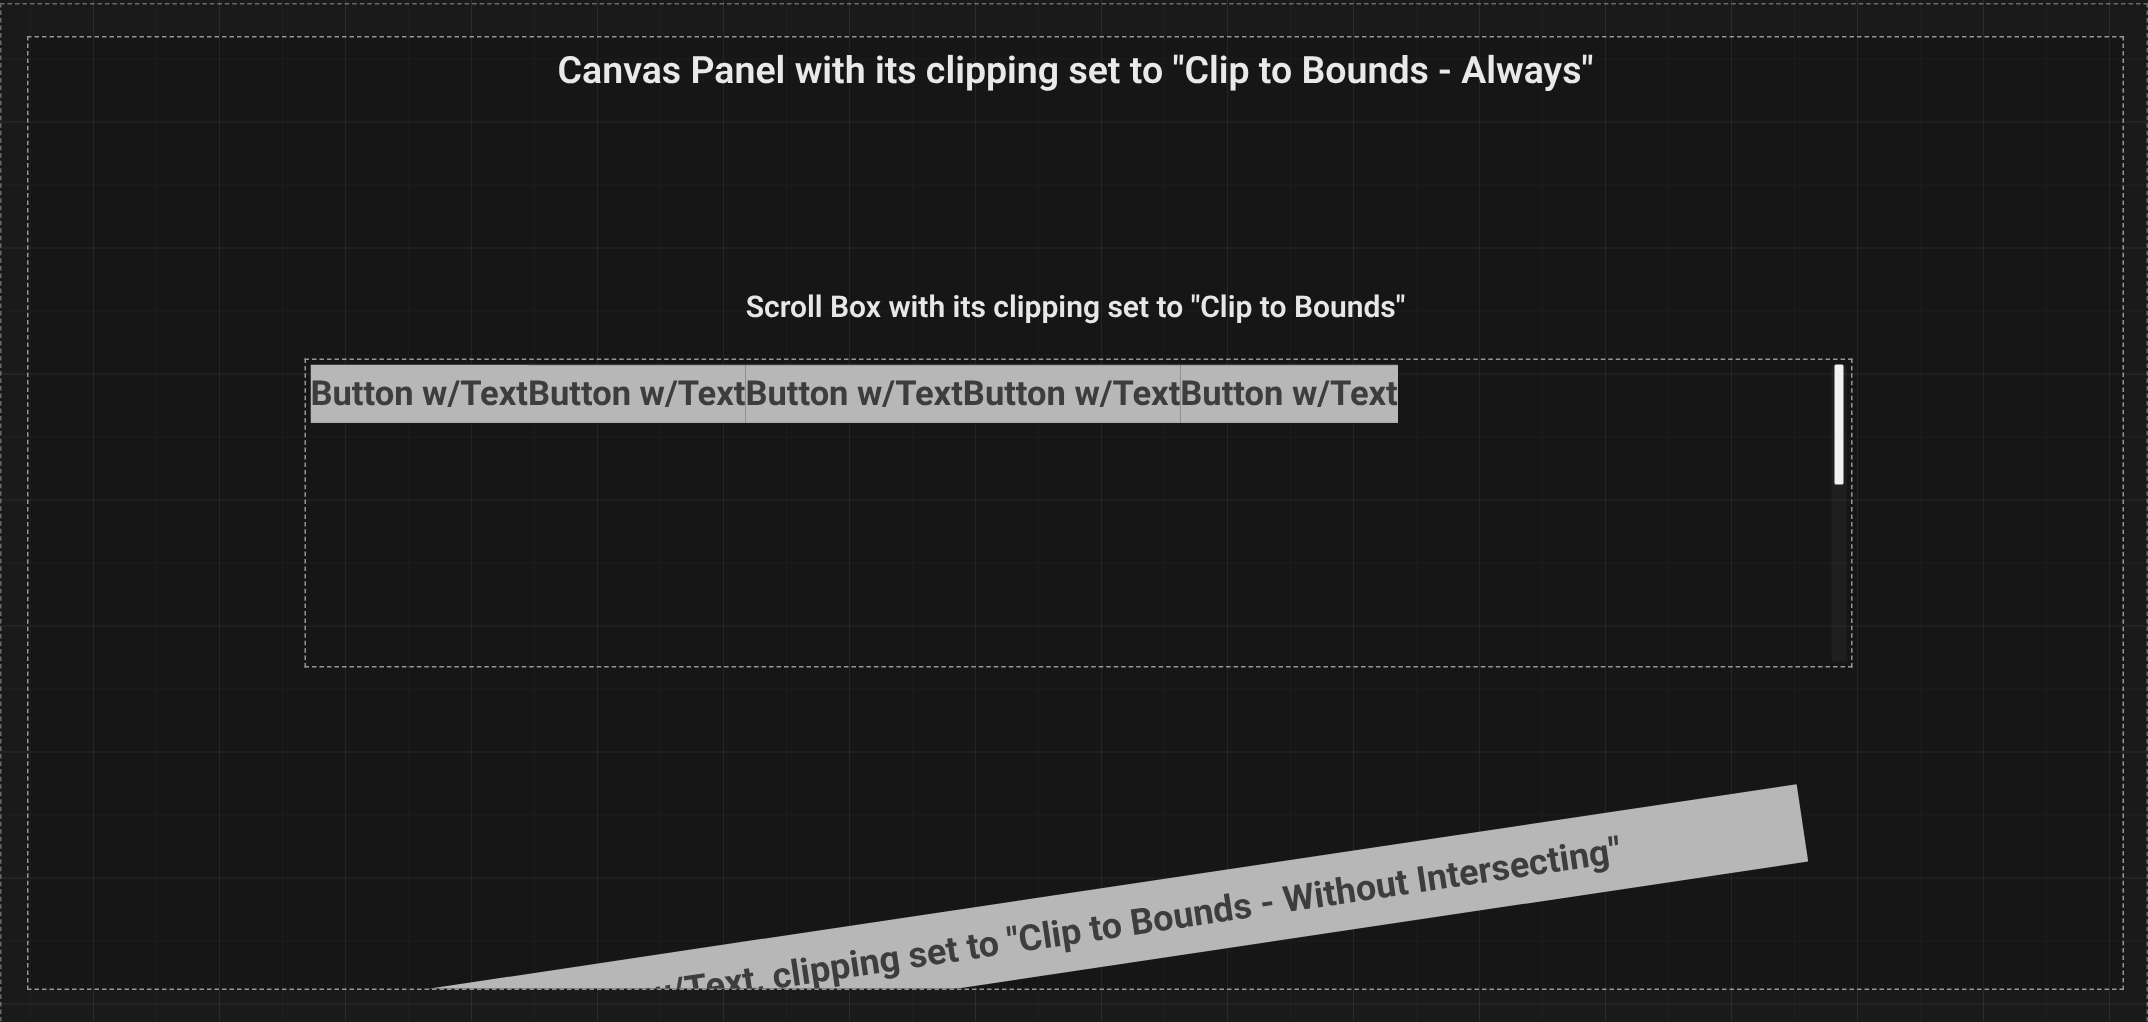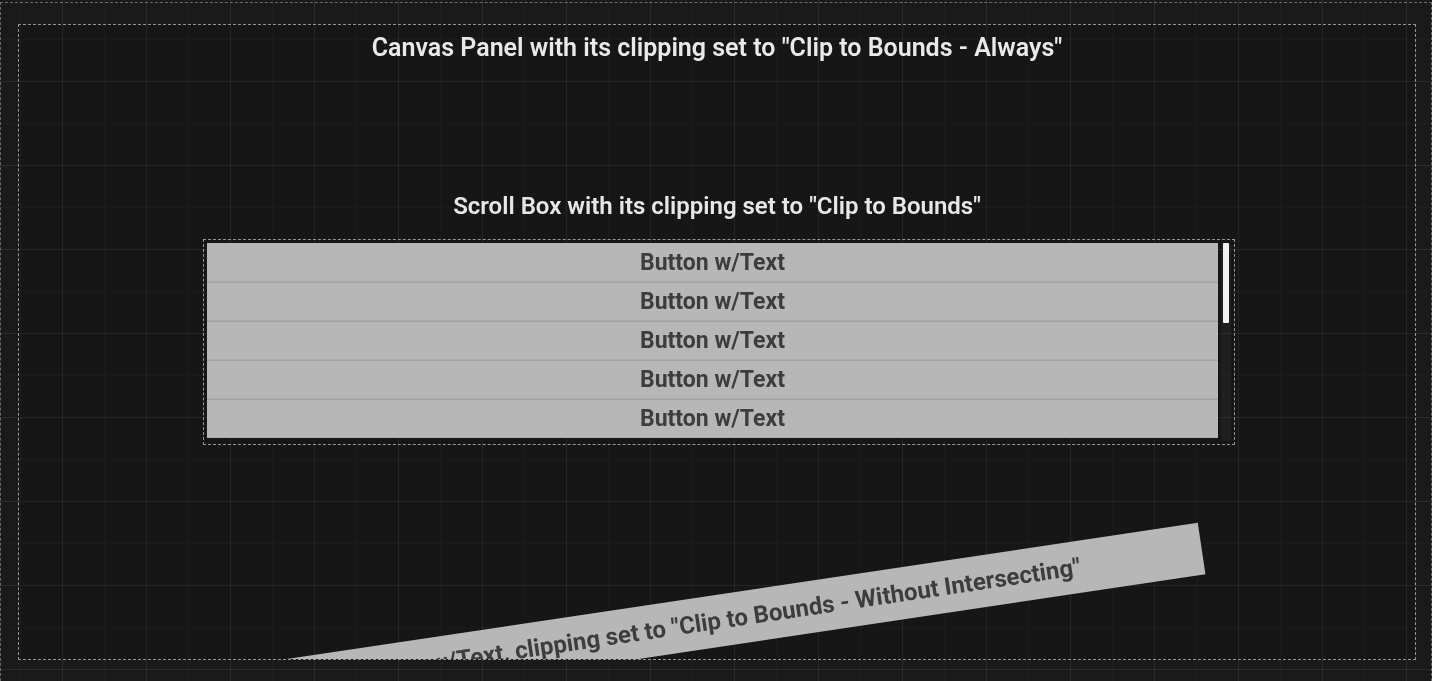--- a/index.html
+++ b/index.html
@@ -63,21 +63,21 @@
     font-weight: 600;
   }
 
   .scrollbox-title {
     position: absolute;
     top: 167px;
     left: 0;
     right: 0;
     text-align: center;
     color: #e7e7e7;
-    font-size: 24px;
+    font-size: 20px;
     font-weight: 600;
   }
 
   .scrollbox-wrap {
     position: absolute;
     left: 184px;
     top: 214px;
     width: 1032px;
     height: 206px;
     border: 1px dashed rgba(255,255,255,0.55);
@@ -85,21 +85,21 @@
   .scrollbox-inner {
     position: absolute;
     left: 3px;
     top: 3px;
     right: 16px;
     bottom: 3px;
     overflow: hidden;
   }
   .scrollbox-list {
     display: flex;
-    flex-direction: column;
+    flex-direction: row;
     border-radius: 23px;
   }
   .btn-row {
     height: 39px;
     background: #b7b7b7;
     border-top: 1px solid rgba(0,0,0,0.1);
     border-bottom: 1px solid rgba(0,0,0,0.06);
     display: flex;
     align-items: center;
     justify-content: center;

